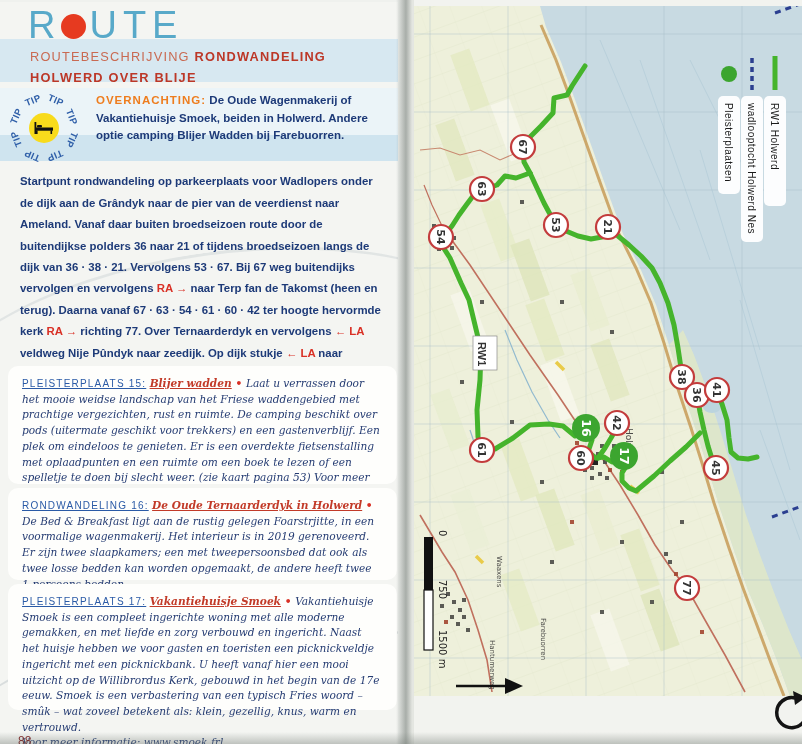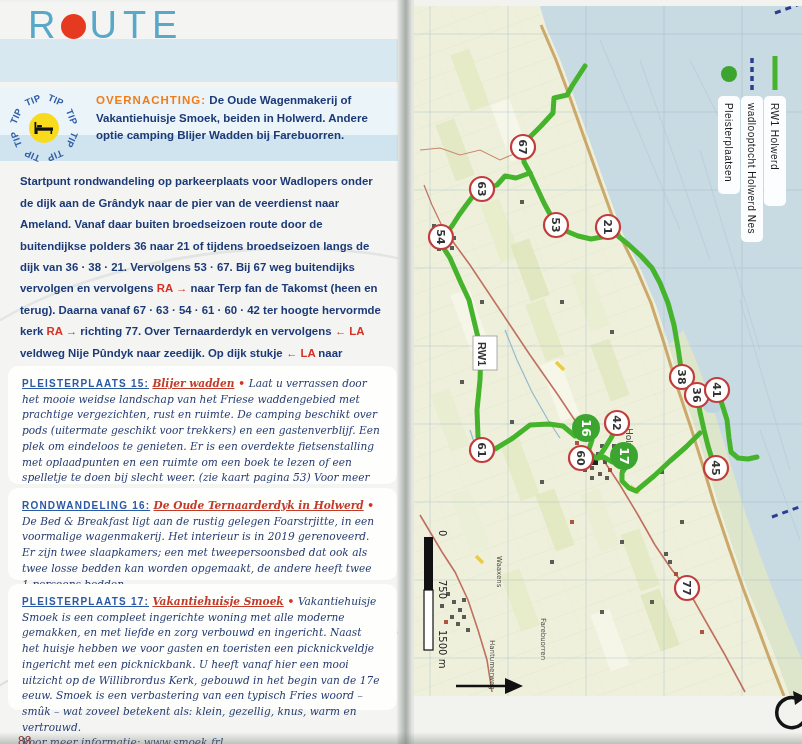--- a/index.html
+++ b/index.html
@@ -26,21 +26,21 @@
   .ov-text{color:#1D3A78;}
   
   .route-par{position:absolute;left:20px;top:158px;width:362px;font-size:11.4px;line-height:21.4px;
              font-weight:bold;color:#1D3A78;}
   .run-normal{color:#1D3A78;}
   .run-red{color:#D93025;}
   
   .sec-box{position:absolute;left:8px;width:389px;background:#FEFEFC;border-radius:10px;
            padding:10px 16px 8px 14px;box-sizing:border-box;}
   .sec{margin:0;font-family:"DejaVu Serif",serif;font-style:italic;font-size:10.6px;line-height:15.7px;color:#243B72;}
-  .sec-label{font-family:"Liberation Sans",sans-serif;font-style:normal;font-weight:bold;font-size:10px;
+  .sec-label{font-family:"Liberation Sans",sans-serif;font-style:normal;font-weight:normal;font-size:10px;
              letter-spacing:1.2px;color:#2A5AA6;text-decoration:underline;}
   .sec-name{color:#C23A28;font-weight:bold;text-decoration:underline;}
   .sec-sep{color:#D93025;font-weight:bold;}
   .sec-body{white-space:pre-line;}
   .page-num{position:absolute;left:18px;top:710px;font-size:12px;color:#7f1d1d;margin-top:22px;}
   
   .gutter{position:absolute;left:396px;top:0;width:18px;height:744px;
           background:linear-gradient(to right, rgba(230,232,228,0), rgba(110,118,112,.55) 55%, #E4E6E1 90%);}
   
   .page-right{position:absolute;left:414px;top:0;width:388px;height:744px;background:#F2F3EF;}
@@ -54,20 +54,24 @@
 <div class="page-left">
   <div class="swoosh" style="left:-80px;top:250px;width:600px;height:260px;transform:rotate(-8deg);"></div>
   <div class="swoosh" style="left:-60px;top:620px;width:560px;height:220px;transform:rotate(-6deg);border-top-color:rgba(165,178,183,.35);"></div>
 
   <div class="band-a"></div>
   <div class="band-b"></div>
   <div class="band-c"></div>
 
   <div class="route-title"><span>R</span><span class="red-dot"></span><span>UTE</span></div>
 
+  <div class="kicker-block">
+    <span class="kicker">ROUTEBESCHRIJVING</span>
+    <span class="kicker-strong">RONDWANDELING HOLWERD OVER BLIJE</span>
+  </div>
 
   <div class="tip-badge">
     <div style="position:absolute;left:0;top:0;width:88px;height:88px;">
         <span class="tip-word" style="left: 16.3849px; top: 32.2781px; transform: translate(-50%, -50%) rotate(-67deg);">TIP</span>
         <span class="tip-word" style="left: 32.7618px; top: 16.1845px; transform: translate(-50%, -50%) rotate(-22deg);">TIP</span>
         <span class="tip-word" style="left: 55.7219px; top: 16.3849px; transform: translate(-50%, -50%) rotate(23deg);">TIP</span>
         <span class="tip-word" style="left: 71.8155px; top: 32.7618px; transform: translate(-50%, -50%) rotate(68deg);">TIP</span>
         <span class="tip-word" style="left: 71.6151px; top: 55.7219px; transform: translate(-50%, -50%) rotate(113deg);">TIP</span>
         <span class="tip-word" style="left: 55.2382px; top: 71.8155px; transform: translate(-50%, -50%) rotate(158deg);">TIP</span>
         <span class="tip-word" style="left: 32.2781px; top: 71.6151px; transform: translate(-50%, -50%) rotate(203deg);">TIP</span>

